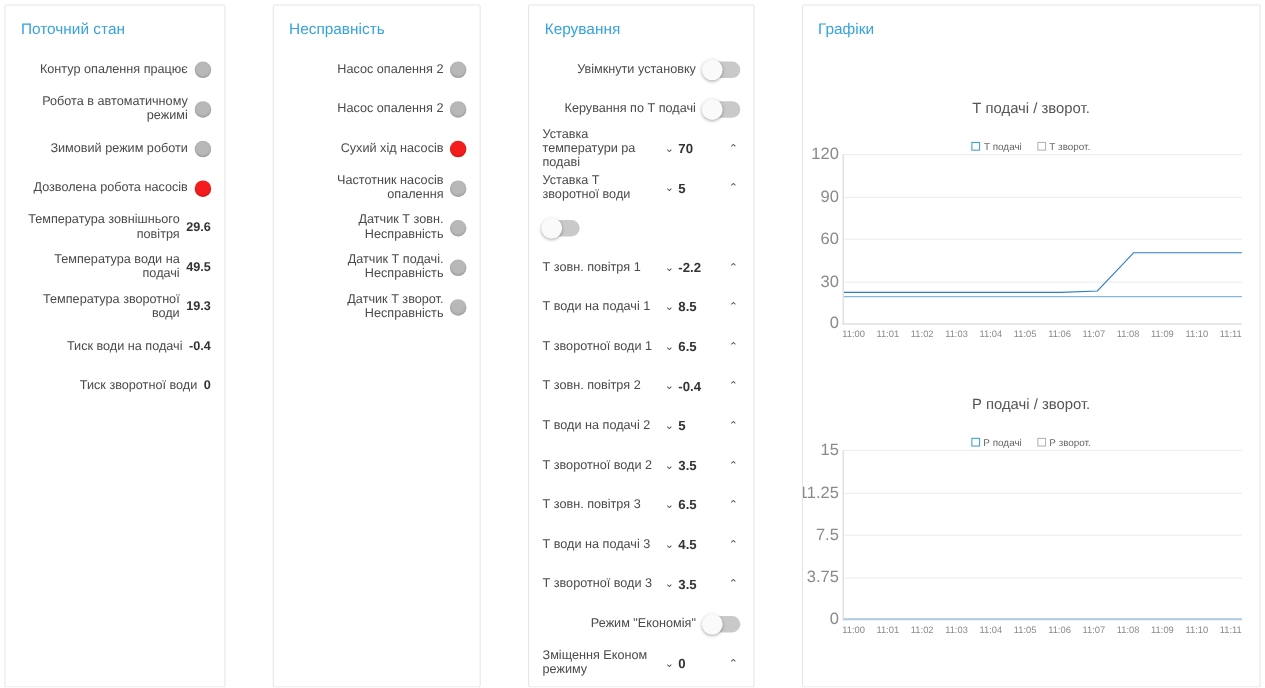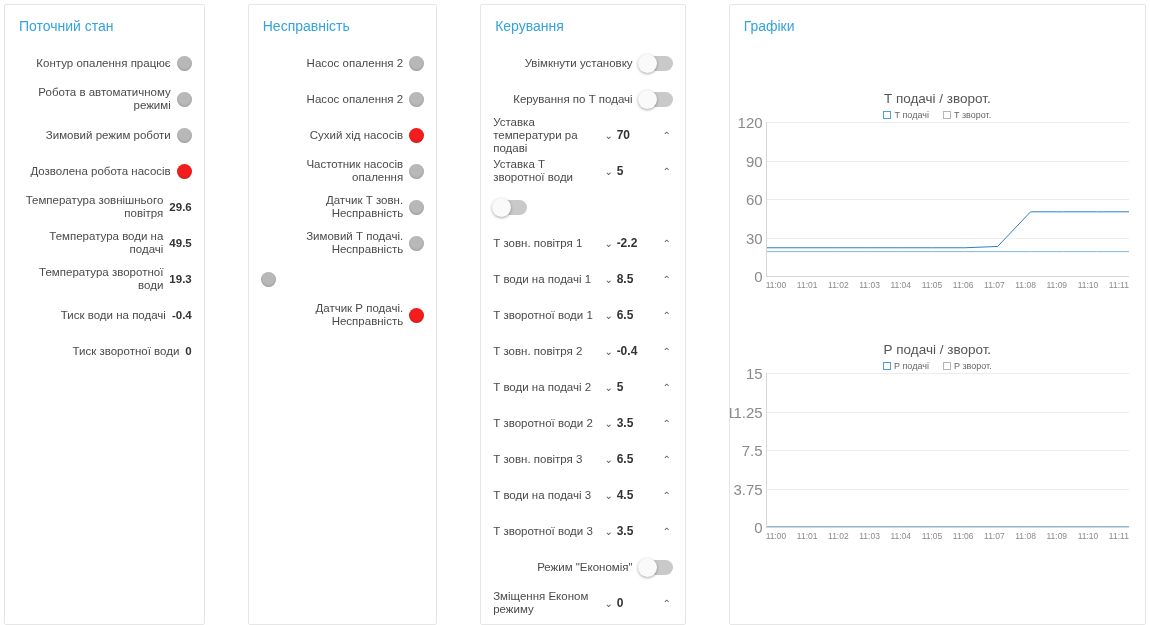--- a/index.html
+++ b/index.html
@@ -67,21 +67,21 @@
   .chev {
     width: 16px; flex: 0 0 16px; text-align: center; color: #555; font-size: 10px;
     cursor: pointer; user-select: none;
   }
   .spin-val { width: 42px; text-align: left; font-weight: bold; color: #333; font-size: 12px; }
 
   
   .chart-block { padding: 0 10px 6px 10px; }
   .chart-title { text-align: center; font-size: 13.5px; color: #555; padding: 8px 0 4px 0; margin-top: 38px; }
   .legend { display: flex; justify-content: center; gap: 14px; font-size: 9px; color: #666; padding-bottom: 2px; }
-  .legend-item { display: flex; align-items: center; gap: 3px; }
+  .legend-item { display: flex; align-items: center; gap: 3px; margin-top: 18px; }
   .legend-box { width: 8px; height: 8px; border: 1px solid #4b9fd5; display: inline-block; }
   .legend-box.grey { border-color: #b5b5b5; }
 
   .plot { position: relative; height: 155px; margin-left: 26px; margin-right: 6px; border-left: 1px solid #d6d6d6; border-bottom: 1px solid #d6d6d6; }
   .grid-line { position: absolute; left: 0; right: 0; border-top: 1px solid #ededed; }
   .ytick { position: absolute; right: 100%; margin-right: 4px; transform: translateY(-50%); font-size: 15px; color: #8a8a8a; }
   .xaxis { display: flex; justify-content: space-between; margin-left: 26px; margin-right: 6px; padding-top: 3px; font-size: 8.5px; color: #8a8a8a; }
   svg.series { position: absolute; left: 0; top: 0; width: 100%; height: 100%; }
 </style>
 </head>
@@ -148,29 +148,26 @@
         </div>
         <div class="row">
           <div class="label">Частотник насосів опалення</div>
           <div class="led"></div>
         </div>
         <div class="row">
           <div class="label">Датчик Т зовн. Несправність</div>
           <div class="led"></div>
         </div>
         <div class="row">
-          <div class="label">Зимовий Т подачі. Несправність</div>
-          <div class="led"></div>
-        </div>
-        <div class="row">
-          <div class="led"></div>
-        </div>
-        <div class="row">
-          <div class="label">Датчик Р подачі. Несправність</div>
-          <div class="led red"></div>
+          <div class="label">Датчик Т подачі. Несправність</div>
+          <div class="led"></div>
+        </div>
+        <div class="row">
+          <div class="label">Датчик Т зворот. Несправність</div>
+          <div class="led"></div>
         </div>
       </div>
   </section>
 
   <section class="panel col3">
     <div class="panel-title">Керування</div>
     <div id="control-rows">
         <div class="row">
           <div class="label">Увімкнути установку</div>
           <div class="toggle"></div>

